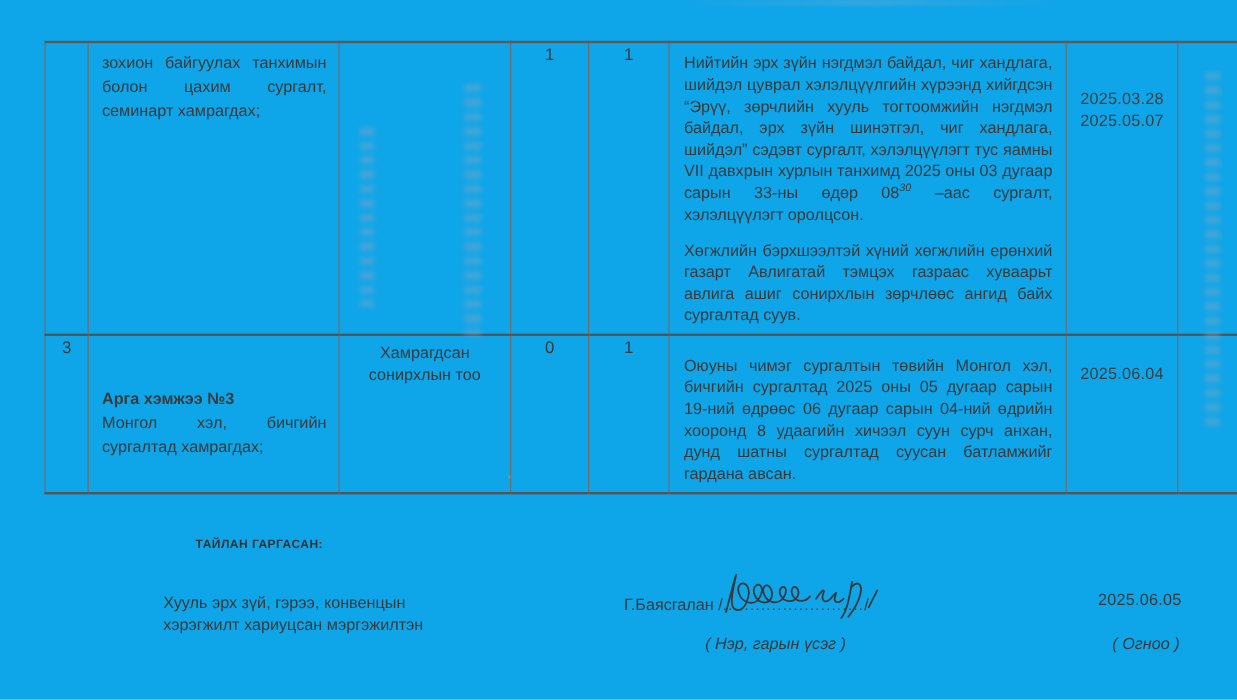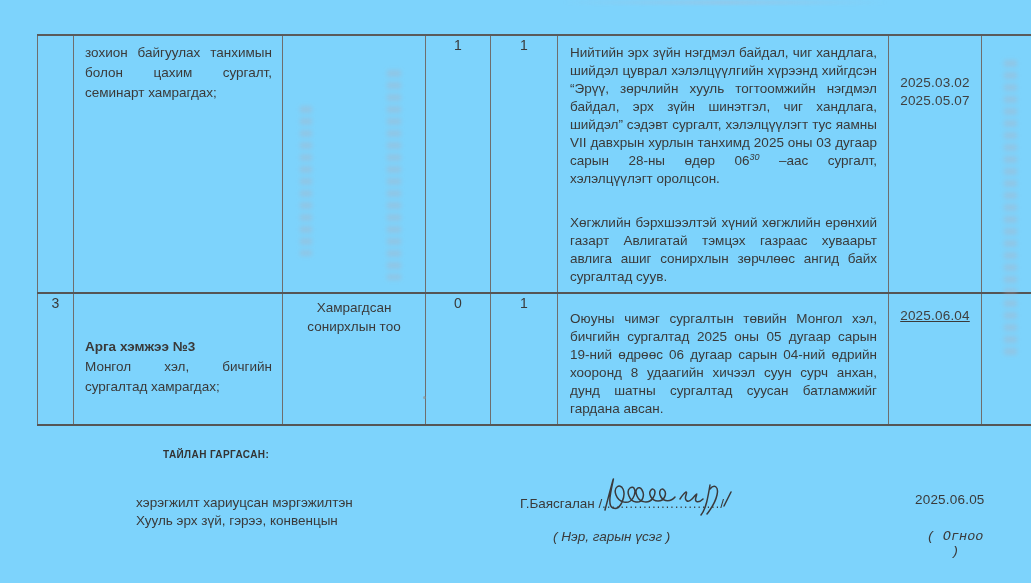--- a/index.html
+++ b/index.html
@@ -1,19 +1,19 @@
 <!DOCTYPE html>
 <html><head>
 <meta charset="utf-8">
 <style>
   * { margin:0; padding:0; box-sizing:border-box; }
   body { background:#e8e8e8; font-family:"Liberation Sans", sans-serif; }
   .page {
     position:relative; width:1031px; height:583px; margin:0 auto;
-    background:#7dd3fc; overflow:hidden; color:#383838;
+    background:#0ea5e9; overflow:hidden; color:#383838;
     font-family:"Liberation Sans", sans-serif;
   }
 
   
   table.report {
     position:absolute; left:37px; top:34px; width:994px;
     border-collapse:collapse; table-layout:fixed;
     font-size:13.5px; line-height:18px; color:#3a3a3a;
   }
   table.report td {
@@ -35,25 +35,25 @@
   .rownum-cell { display:flex; align-items:center; justify-content:center; height:100%; font-size:14px; }
   .indicator-cell {
     display:flex; align-items:center; justify-content:center; text-align:center;
     height:100%; padding:4px 14px; line-height:19px;
   }
   .count-bottom { display:flex; align-items:flex-end; justify-content:center; height:100%; padding-bottom:22px; font-size:14px; }
   .count-center { display:flex; align-items:center; justify-content:center; height:100%; font-size:14px; }
 
   .result-cell { padding:8px 11px 6px 12px; }
   .result-cell p { text-align:justify; }
-  .result-cell p + p { margin-top:26px; }
+  .result-cell p + p { margin-top:12px; }
   sup.hour { font-size:9px; vertical-align:super; line-height:0;font-style:italic; }
 
   .dates-cell-2 { display:flex; flex-direction:column; justify-content:space-between; align-items:center; height:100%; padding:38px 4px 16px 4px; }
-  .dates-cell-3 { display:flex; flex-direction:column; align-items:center; height:100%; padding-top:13px;text-decoration:underline; }
+  .dates-cell-3 { display:flex; flex-direction:column; align-items:center; height:100%; padding-top:23px; }
   .date-text { font-size:13.5px; letter-spacing:.2px; color:#3f3f3f; }
 
   
   .bleed { position:absolute; pointer-events:none; filter:blur(2px); opacity:.55; }
   .bleed-strip {
     background:repeating-linear-gradient(180deg,
       rgba(186,168,178,.55) 0 7px, rgba(186,168,178,0) 7px 12px);
   }
   .bleed-c1 { left:17px;  top:70px;  width:12px; height:150px; }
   .bleed-c2 { left:104px; top:34px;  width:14px; height:210px; }
@@ -61,23 +61,23 @@
   .bleed-top { position:absolute; left:560px; top:0; width:330px; height:5px;
       background:linear-gradient(90deg, rgba(214,170,180,0), rgba(214,170,180,.35), rgba(214,170,180,0));
       filter:blur(1px); pointer-events:none; }
 
   
   .f-heading { position:absolute; left:163px; top:449px; font-weight:bold; font-size:10px; letter-spacing:.4px; color:#333; }
   .f-position { position:absolute; left:136px; top:494px; width:243px; font-size:13.5px; line-height:17.5px; color:#3a3a3a; }
   .f-position .caption { text-align:center; font-style:italic; margin-top:3px; }
   .f-sign { position:absolute; left:520px; top:496px; font-size:13.5px; color:#3a3a3a; white-space:nowrap; }
   .f-sign .dots { letter-spacing:1.2px; font-size:12px; }
-  .f-sign-caption { position:absolute; left:553px; top:529px; width:152px; text-align:left; font-style:italic; font-size:13.5px; color:#3a3a3a; }
+  .f-sign-caption { position:absolute; left:553px; top:529px; width:152px; text-align:right; font-style:italic; font-size:13.5px; color:#3a3a3a; }
   .f-date { position:absolute; left:915px; top:492px; font-size:13.5px; color:#3a3a3a; letter-spacing:.2px; }
-  .f-date-caption { position:absolute; left:919px; top:529px; width:72px; text-align:center; font-style:italic; font-size:13.5px; color:#3a3a3a;font-family:Liberation Mono, monospace; }
+  .f-date-caption { position:absolute; left:919px; top:529px; width:72px; text-align:center; font-style:italic; font-size:13.5px; color:#3a3a3a; }
   .sig-svg { position:absolute; left:598px; top:464px; width:152px; height:54px; }
   .speck { position:absolute; left:423px; top:396px; width:3px; height:3px; background:#8f8f8f; border-radius:50%; opacity:.65; }
 </style>
 </head>
 <body>
 
 <div class="page">
 
   <div class="bleed bleed-top"></div>
 
@@ -103,27 +103,27 @@
           <div class="bleed bleed-strip bleed-c2"></div>
         </td>
         <td>
           <div class="count-bottom">1</div>
         </td>
         <td>
           <div class="count-bottom">1</div>
         </td>
         <td>
           <div class="result-cell">
-            <p><span>Нийтийн эрх зүйн нэгдмэл байдал, чиг хандлага, шийдэл цуврал хэлэлцүүлгийн хүрээнд хийгдсэн “Эрүү, зөрчлийн хууль тогтоомжийн нэгдмэл байдал, эрх зүйн шинэтгэл, чиг хандлага, шийдэл” сэдэвт сургалт, хэлэлцүүлэгт тус яамны VII давхрын хурлын танхимд 2025 оны 03 дугаар сарын 28-ны өдөр 06</span><sup class="hour">30</sup><span> –аас сургалт, хэлэлцүүлэгт оролцсон.</span></p>
+            <p><span>Нийтийн эрх зүйн нэгдмэл байдал, чиг хандлага, шийдэл цуврал хэлэлцүүлгийн хүрээнд хийгдсэн “Эрүү, зөрчлийн хууль тогтоомжийн нэгдмэл байдал, эрх зүйн шинэтгэл, чиг хандлага, шийдэл” сэдэвт сургалт, хэлэлцүүлэгт тус яамны VII давхрын хурлын танхимд 2025 оны 03 дугаар сарын 33-ны өдөр 08</span><sup class="hour">30</sup><span> –аас сургалт, хэлэлцүүлэгт оролцсон.</span></p>
             <p>Хөгжлийн бэрхшээлтэй хүний хөгжлийн ерөнхий газарт Авлигатай тэмцэх газраас хуваарьт авлига ашиг сонирхлын зөрчлөөс ангид байх сургалтад суув.</p>
           </div>
         </td>
         <td>
           <div class="dates-cell-2">
-            <div class="date-text">2025.03.02</div>
+            <div class="date-text">2025.03.28</div>
             <div class="date-text">2025.05.07</div>
           </div>
         </td>
         <td class="col-extra">
           <div class="bleed bleed-strip bleed-h1"></div>
         </td>
       </tr>
 
       <tr class="row-3">
         <td>
@@ -157,22 +157,22 @@
         <td class="col-extra"></td>
       </tr>
     </tbody>
   </table>
 
   <div class="speck"></div>
 
   <div class="f-heading">ТАЙЛАН ГАРГАСАН:</div>
 
   <div class="f-position">
+    <div>Хууль эрх зүй, гэрээ, конвенцын</div>
     <div>хэрэгжилт хариуцсан мэргэжилтэн</div>
-    <div>Хууль эрх зүй, гэрээ, конвенцын</div>
   </div>
 
   <div class="f-sign"><span>Г.Баясгалан</span> <span>/</span><span class="dots">..........................</span><span>/</span></div>
 
   <svg class="sig-svg" viewBox="0 0 152 54">
     <path d="M7 46 C11 31 17 8 15 17 C13 27 9 42 15 44 C23 47 28 31 25 25 C22 19 15 23 18 31 C21 39 31 41 35 34 C39 27 36 21 32 24 C28 27 31 37 38 38 C45 39 47 31 44 26 C41 21 36 25 39 32 C42 39 51 40 55 34 C59 28 56 23 53 26 C50 29 53 37 60 37 C67 37 69 29 66 26 C63 23 60 28 63 33 C66 38 73 38 77 33 M82 35 C86 29 90 25 88 31 C86 37 90 39 94 35 C98 31 100 27 98 33 C96 39 101 39 105 35 M112 21 C110 33 108 45 103 51 M112 25 C116 20 121 22 119 31 C117 40 112 46 109 50 M126 42 L133 28" stroke="#3a3a3c" fill="none" stroke-width="1.5" stroke-linecap="round" stroke-linejoin="round"></path>
   </svg>
 
   <div class="f-sign-caption">( Нэр, гарын үсэг )</div>
 

